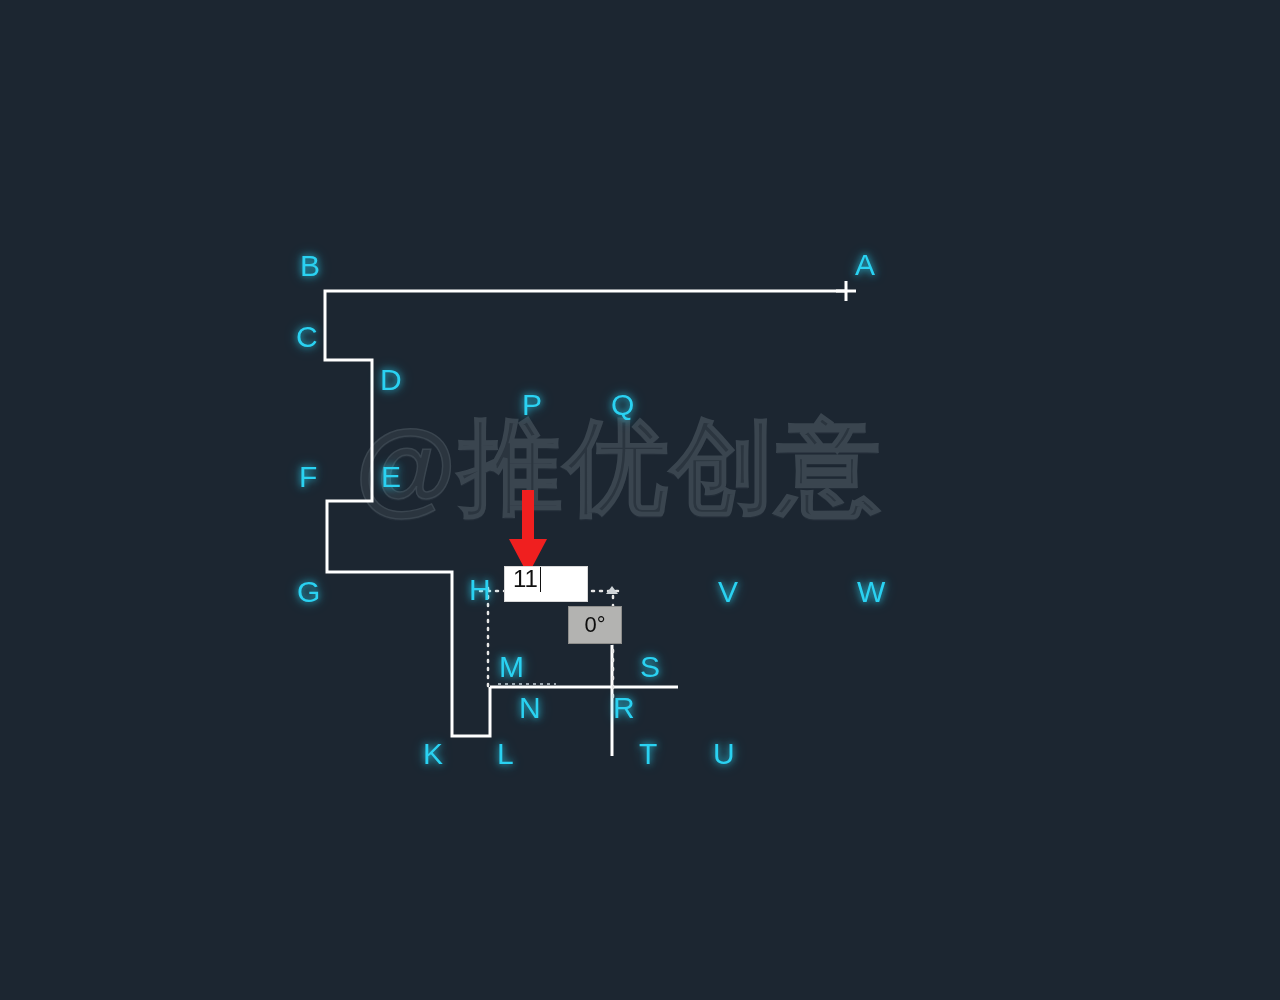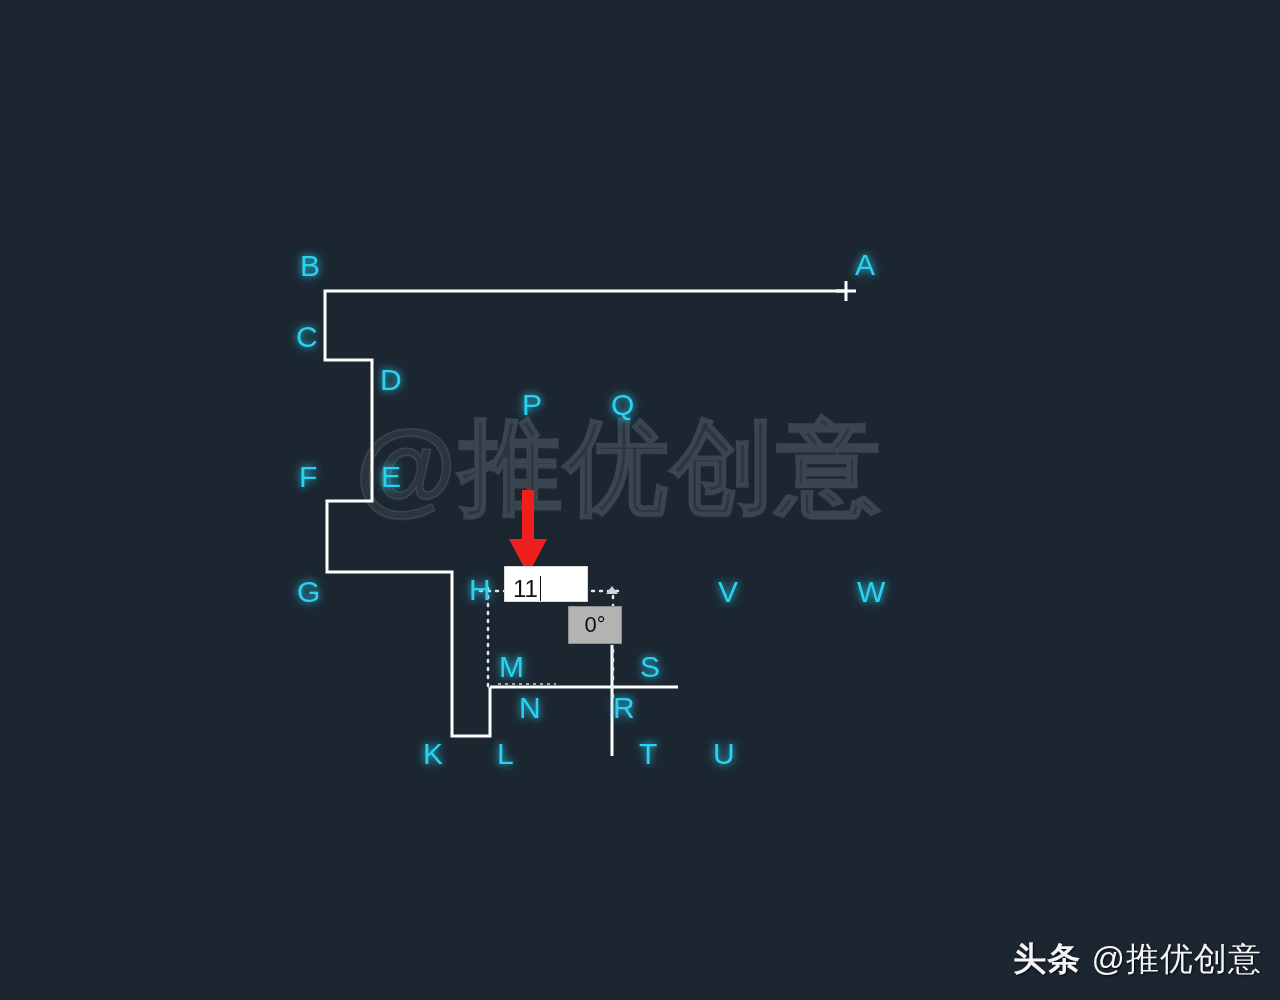--- a/index.html
+++ b/index.html
@@ -78,21 +78,21 @@
   #dyn-input {
     position: absolute;
     left: 504px;
     top: 566px;
     width: 84px;
     height: 36px;
     background: #ffffff;
     border: 1px solid #d8d8d8;
     box-sizing: border-box;
     display: flex;
-    align-items: flex-end;
+    align-items: flex-start;
     padding-left: 8px;
   }
   #dyn-input .val {
     font-family: "Liberation Sans", sans-serif;
     font-size: 24px;
     color: #111111;
     line-height: 1;
   }
   #dyn-input .caret {
     display: inline-block;
@@ -184,18 +184,14 @@
 
   <div id="dyn-input">
     <span class="val">11</span>
       <span class="caret"></span>
   </div>
 
   <div id="angle-box">
     <span class="val">0°</span>
   </div>
 
-  <div class="wm-corner">
-    <span>头条</span>
-    <span class="at">@推优创意</span>
-  </div>
 
 </div>
 
 </body></html>

